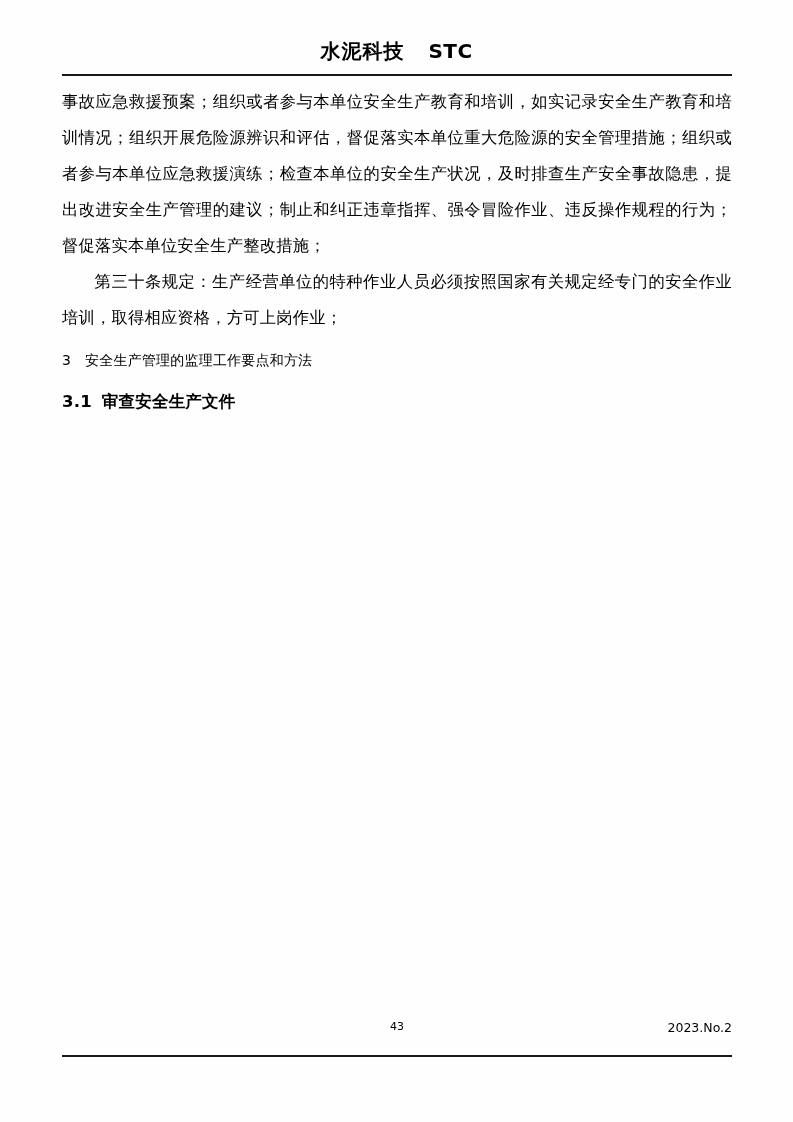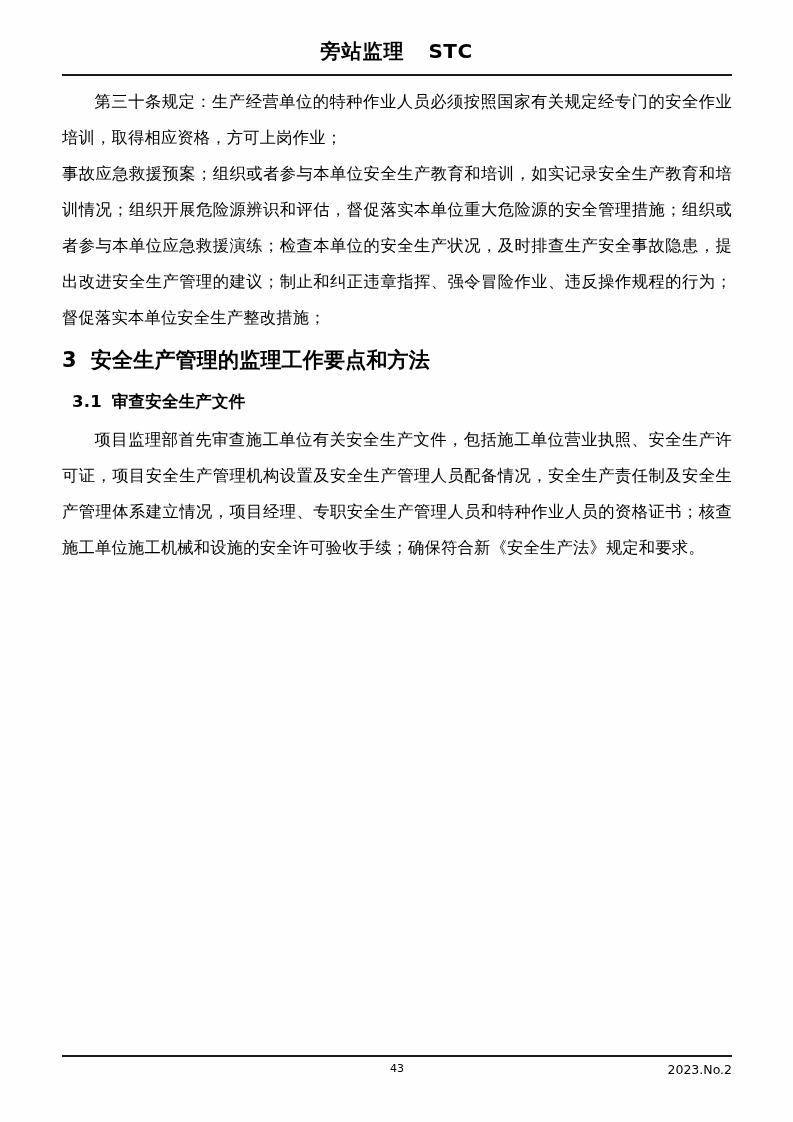--- a/index.html
+++ b/index.html
@@ -71,43 +71,43 @@
     text-align: justify;
     text-justify: inter-ideograph;
     letter-spacing: 0.2px;
   }
   p.indent {
     text-indent: 2em;
   }
   h2.heading-1 {
     margin: 6px 0 2px 0;
     font-family: "DejaVu Sans", "Liberation Sans", sans-serif;
-    font-size: 21px;
-    font-weight: bold;
+    font-size: 14px;
+    font-weight: normal;
     line-height: 36px;
     letter-spacing: 0.2px;
   }
   h2.heading-1 .num {
     margin-right: 14px;
   }
   h3.heading-2 {
-    margin: 6px 0 2px 10px;
+    margin: 6px 0 2px 0;
     font-family: "DejaVu Sans", "Liberation Sans", sans-serif;
     font-size: 16.5px;
     font-weight: bold;
     line-height: 36px;
     letter-spacing: 0.2px;
   }
   h3.heading-2 .num {
     margin-right: 10px;
   }
   .footer {
     position: absolute;
     left: 62px;
-    top: 1062px;
+    top: 1020px;
     width: 670px;
     height: 20px;
   }
   .footer .page-no {
     position: absolute;
     left: 0;
     top: 0;
     width: 670px;
     text-align: center;
     font-family: "DejaVu Sans", "Liberation Sans", sans-serif;
@@ -120,40 +120,39 @@
     font-family: "DejaVu Sans", "Liberation Sans", sans-serif;
     font-size: 12.5px;
   }
 </style>
 </head>
 <body>
 
 <div class="page">
 
   <div class="header">
-    <span>旁站监理</span><span class="stc">STC</span>
+    <span>水泥科技</span><span class="stc">STC</span>
   </div>
 
   <div class="rule-top"></div>
 
   <div class="content">
 
+    <p class="body-text">事故应急救援预案；组织或者参与本单位安全生产教育和培训，如实记录安全生产教育和培训情况；组织开展危险源辨识和评估，督促落实本单位重大危险源的安全管理措施；组织或者参与本单位应急救援演练；检查本单位的安全生产状况，及时排查生产安全事故隐患，提出改进安全生产管理的建议；制止和纠正违章指挥、强令冒险作业、违反操作规程的行为；督促落实本单位安全生产整改措施；</p>
     <p class="body-text indent">第三十条规定：生产经营单位的特种作业人员必须按照国家有关规定经专门的安全作业培训，取得相应资格，方可上岗作业；</p>
-    <p class="body-text">事故应急救援预案；组织或者参与本单位安全生产教育和培训，如实记录安全生产教育和培训情况；组织开展危险源辨识和评估，督促落实本单位重大危险源的安全管理措施；组织或者参与本单位应急救援演练；检查本单位的安全生产状况，及时排查生产安全事故隐患，提出改进安全生产管理的建议；制止和纠正违章指挥、强令冒险作业、违反操作规程的行为；督促落实本单位安全生产整改措施；</p>
 
     <h2 class="heading-1">
       <span class="num">3</span><span>安全生产管理的监理工作要点和方法</span>
     </h2>
 
 
     <h3 class="heading-2">
       <span class="num">3.1</span><span>审查安全生产文件</span>
     </h3>
 
-    <p class="body-text indent">项目监理部首先审查施工单位有关安全生产文件，包括施工单位营业执照、安全生产许可证，项目安全生产管理机构设置及安全生产管理人员配备情况，安全生产责任制及安全生产管理体系建立情况，项目经理、专职安全生产管理人员和特种作业人员的资格证书；核查施工单位施工机械和设施的安全许可验收手续；确保符合新《安全生产法》规定和要求。</p>
 
   </div>
 
   <div class="rule-bottom"></div>
 
   <div class="footer">
     <span class="page-no">43</span>
     <span class="issue">2023.No.2</span>
   </div>
 

